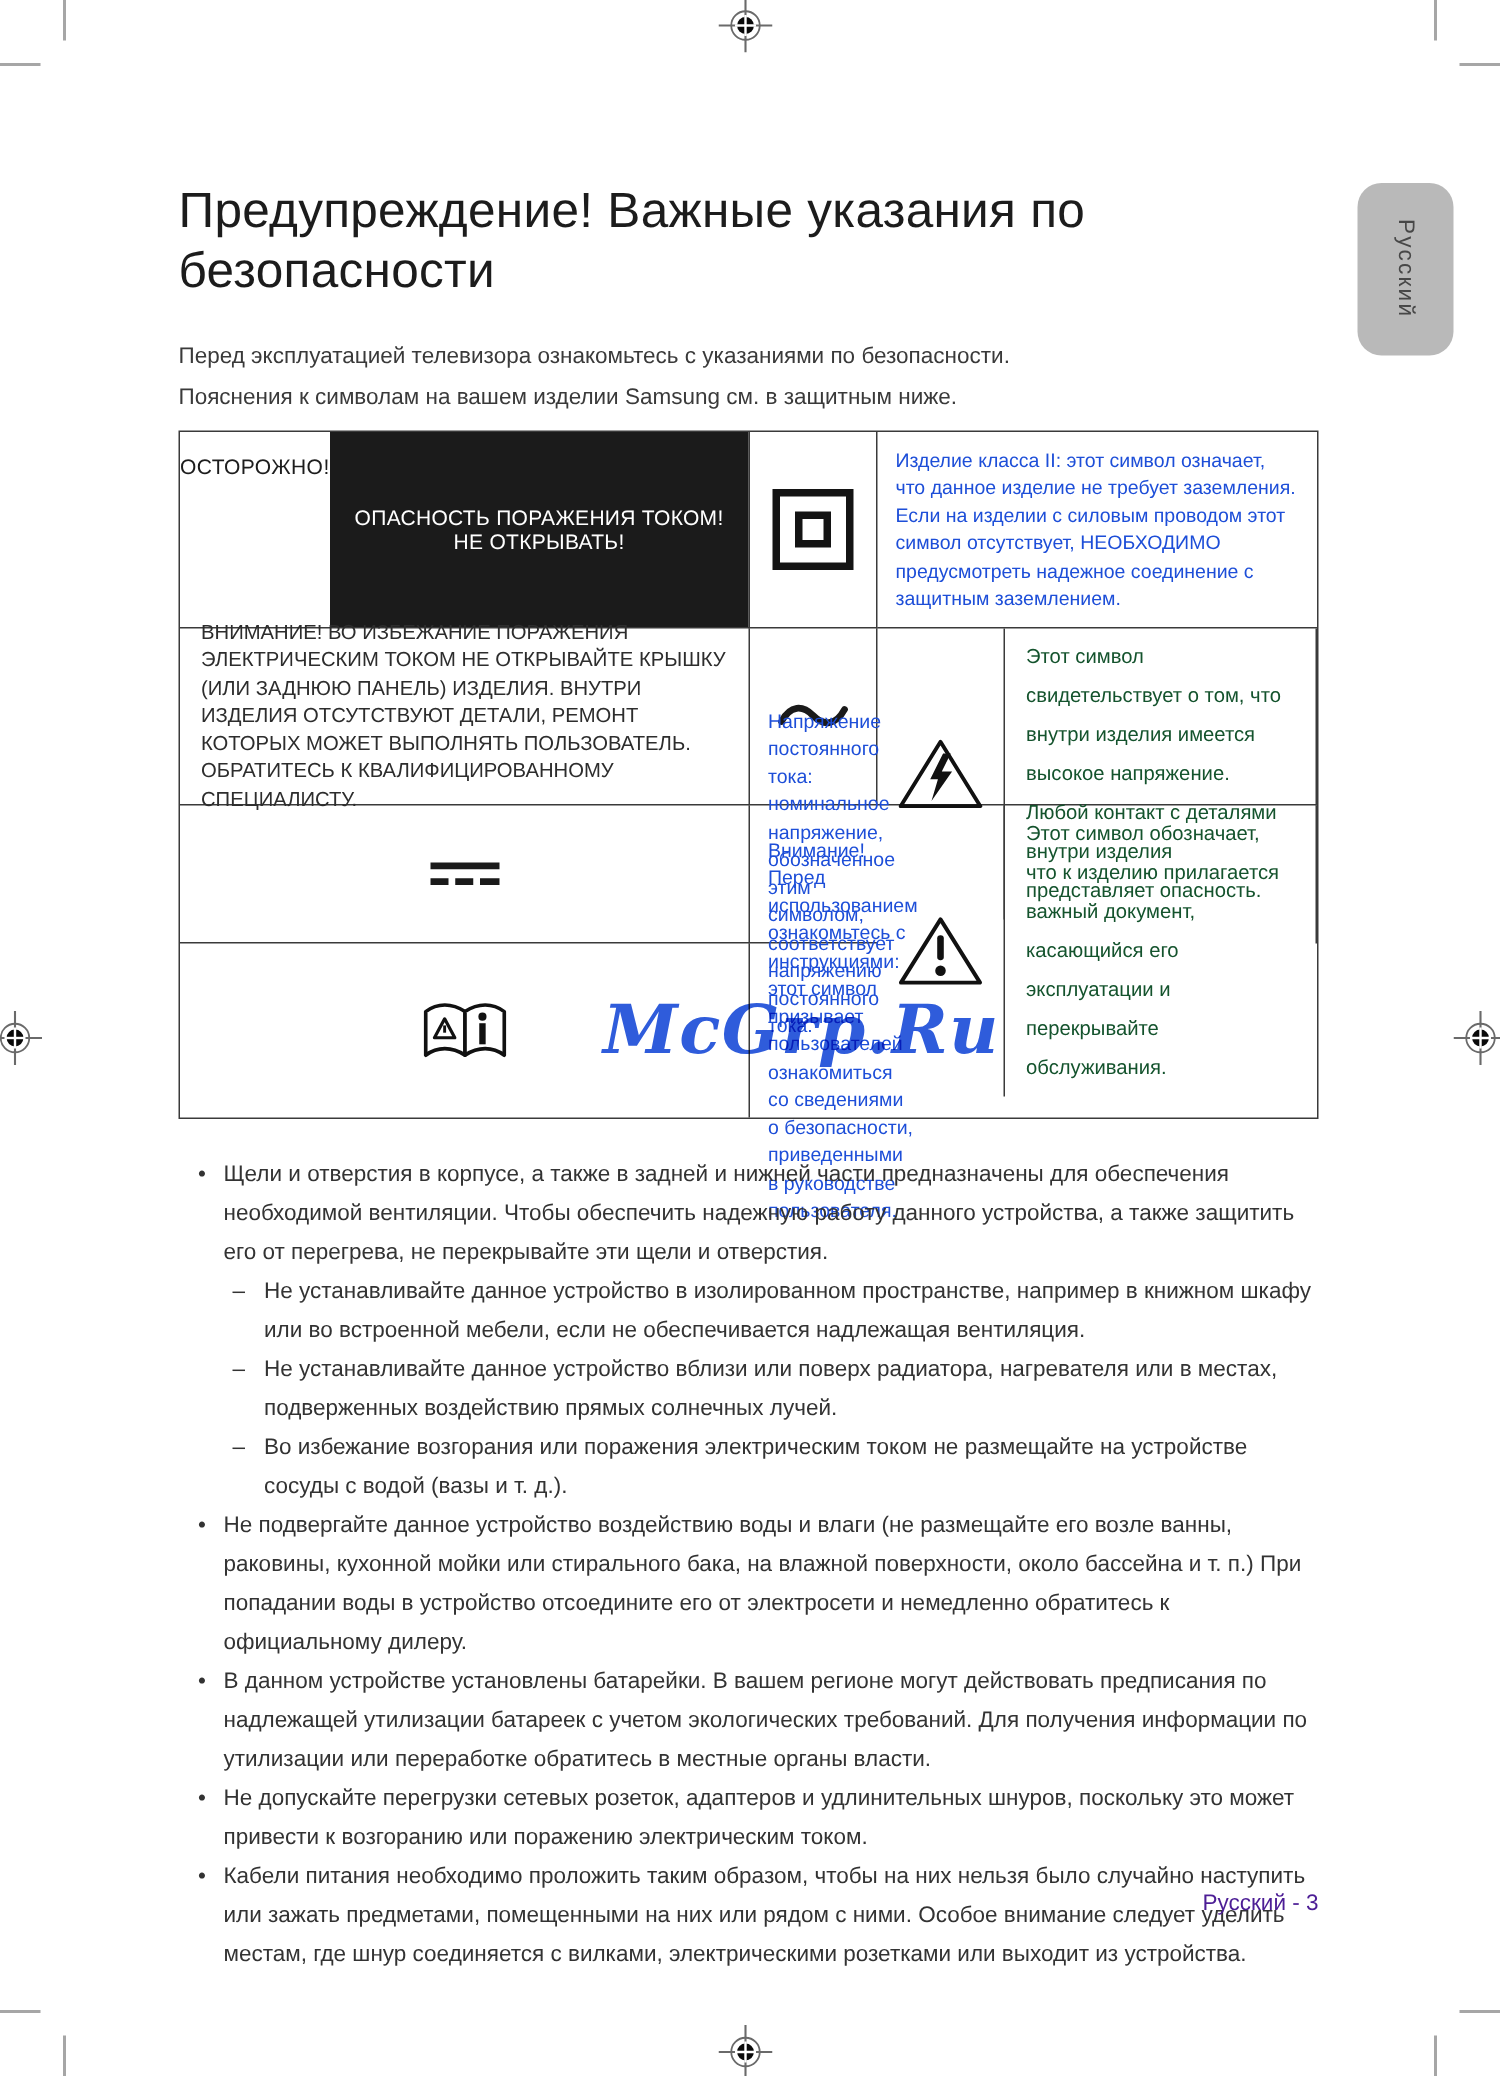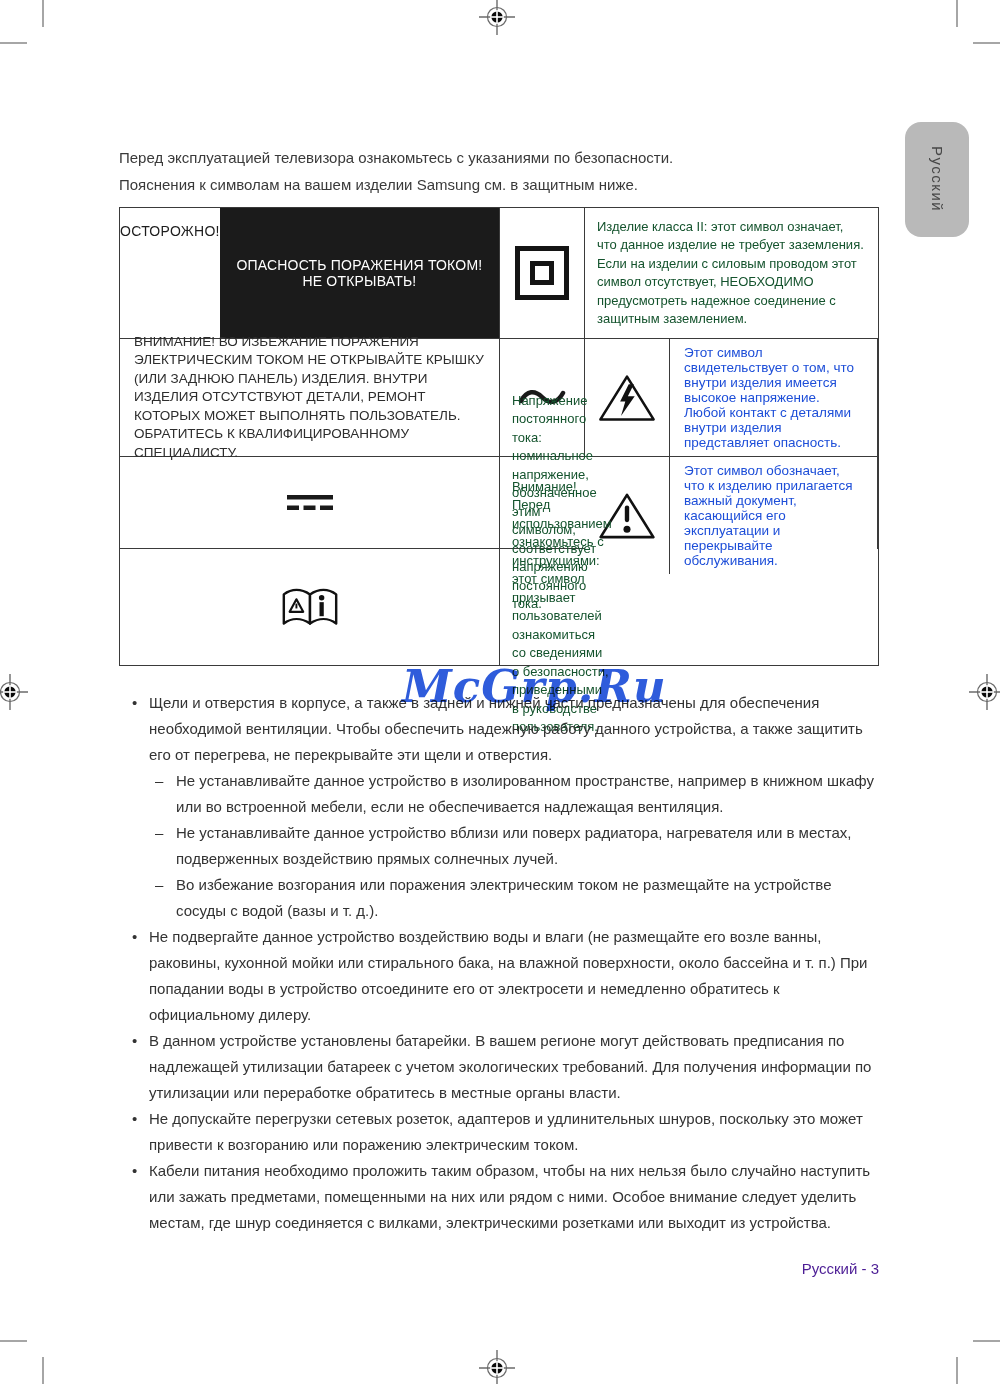--- a/index.html
+++ b/index.html
@@ -41,25 +41,25 @@
   }
   .cell{border-right:1px solid #3a3a3a;border-bottom:1px solid #3a3a3a;box-sizing:border-box;min-width:0;}
   .c-last{border-right:none;}
   .r-last{border-bottom:none;}
   .caution-cell{display:flex;flex-direction:row;padding:0;}
   .caution-top{height:45px;display:flex;align-items:center;justify-content:center;
     font-size:14px;color:#1d1d1d;letter-spacing:0.3px;}
   .caution-black{flex:1;background:#1b1b1b;color:#ffffff;display:flex;align-items:center;
     justify-content:center;text-align:center;font-size:14px;padding:0 16px;letter-spacing:0.2px;}
   .upper-cell{display:flex;align-items:center;padding:8px 14px;font-size:13.5px;line-height:18.5px;color:#2d2d2d;}
-  .desc-cell{display:flex;align-items:center;padding:8px 12px;font-size:13px;line-height:18.5px;color:#14532d;}
+  .desc-cell{display:flex;align-items:center;padding:8px 12px;font-size:13px;line-height:18.5px;color:#1d4ed8;}
   .sym-cell{display:flex;align-items:center;justify-content:center;}
   .split-cell{display:grid;grid-template-columns:85px 1fr;padding:0;}
   .split-icon{border-right:1px solid #3a3a3a;display:flex;align-items:center;justify-content:center;}
-  .split-text{display:flex;align-items:center;padding:6px 14px;font-size:13.5px;line-height:15px;color:#1d4ed8;}
+  .split-text{display:flex;align-items:center;padding:6px 14px;font-size:13.5px;line-height:26px;color:#14532d;}
 
   
   .safety-list{margin-top:24px;font-size:15px;line-height:26px;color:#333333;}
   .li{display:flex;}
   .li .mk{flex:0 0 30px;padding-left:13px;box-sizing:border-box;}
   .li .tx{flex:1;}
   .li.sub .mk{flex:0 0 21px;margin-left:36px;padding-left:0;}
 
   
   .watermark{
@@ -116,20 +116,21 @@
   <line x1="18" y1="11" x2="18" y2="25" stroke="#ffffff" stroke-width="1.6"></line>
   <line x1="11" y1="18" x2="25" y2="18" stroke="#ffffff" stroke-width="1.6"></line>
 </svg>
 
 <div class="side-tab">
   <span>Русский</span>
 </div>
 
 <div class="content">
 
+  <h1 class="page-title">Предупреждение! Важные указания по безопасности</h1>
 
   <div class="intro">
     <div>Перед эксплуатацией телевизора ознакомьтесь с указаниями по безопасности.</div>
     <div>Пояснения к символам на вашем изделии Samsung см. в защитным ниже.</div>
   </div>
 
   <div class="sym-table">
 
     <div class="cell caution-cell">
       <div class="caution-top">ОСТОРОЖНО!</div>

